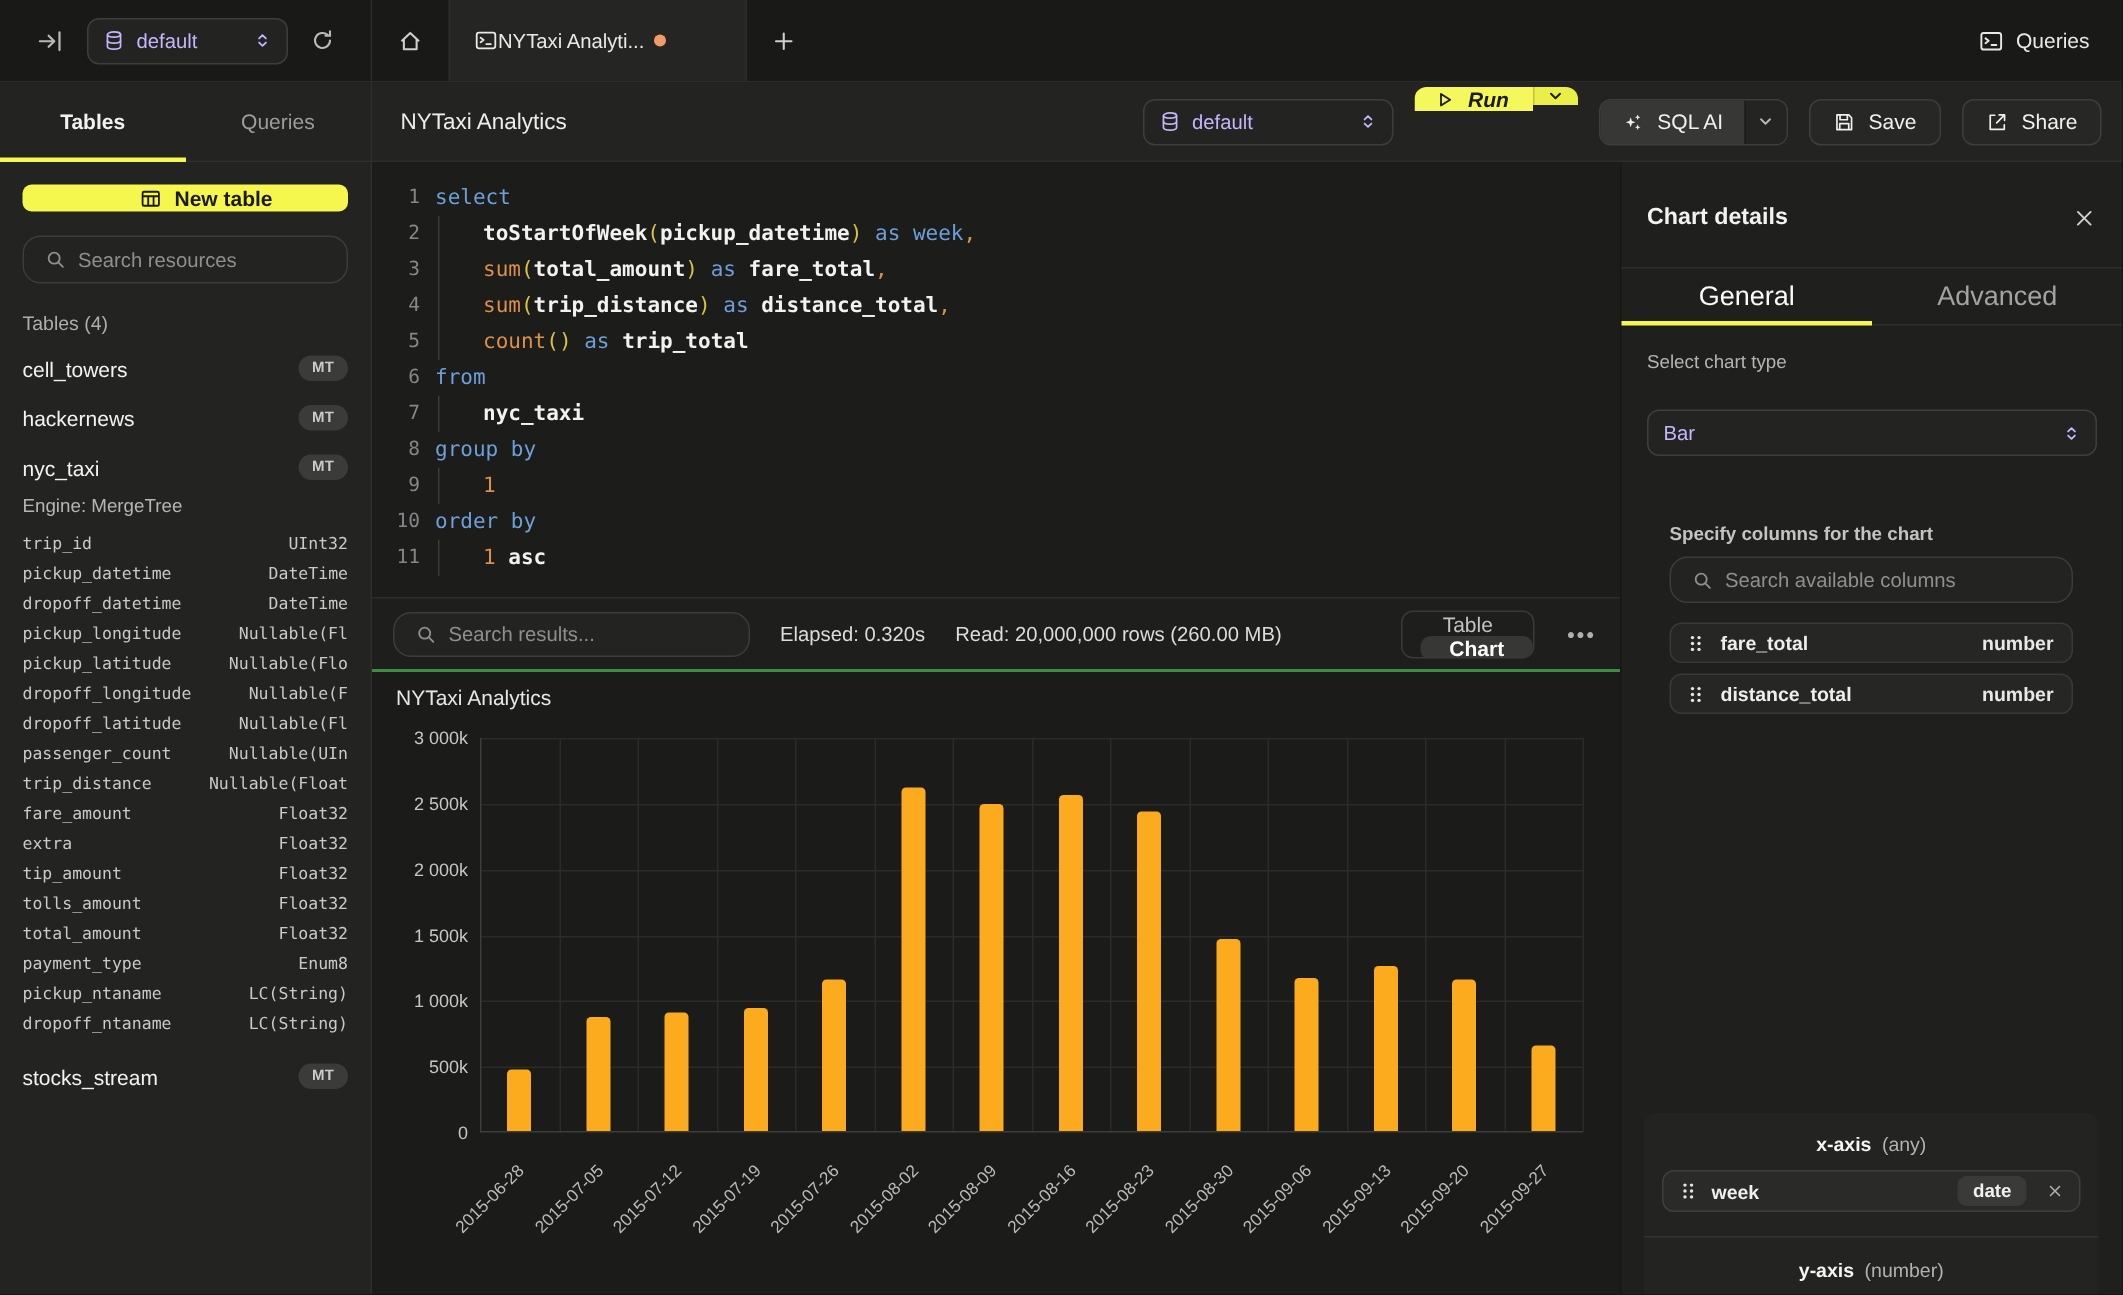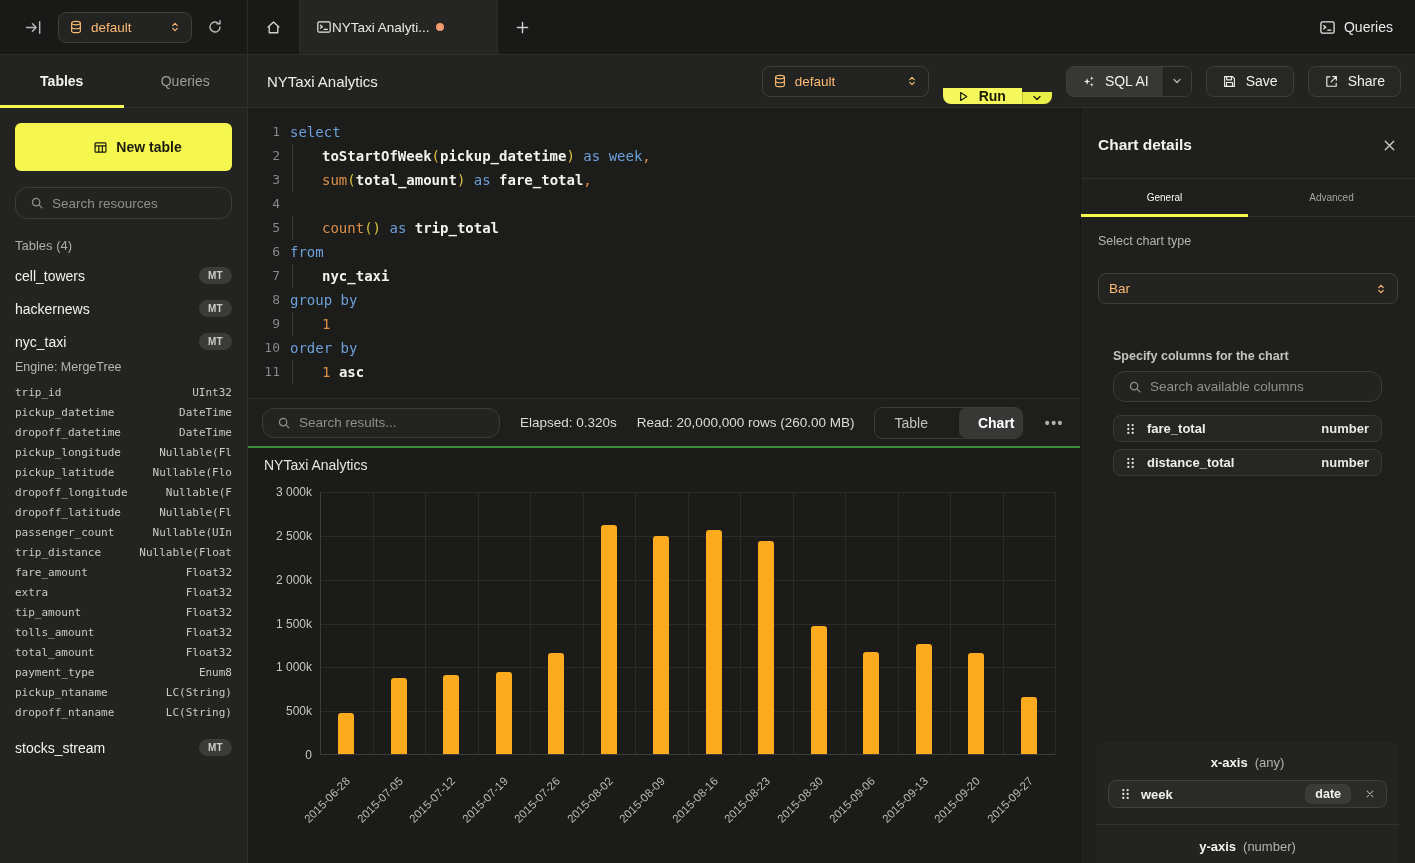--- a/index.html
+++ b/index.html
@@ -5,57 +5,57 @@
   * { margin:0; padding:0; box-sizing:border-box; }
   html,body { background:#111; }
   body { font-family:"Liberation Sans","DejaVu Sans",sans-serif; -webkit-font-smoothing:antialiased; }
   .app { position:relative; width:1415px; height:863px; background:#1c1c1a; color:#e8e8e6; overflow:hidden; }
   svg { display:block; }
 
   
   .topbar { display:flex; align-items:center; height:55px; background:#191918; border-bottom:1px solid #2c2c2a; }
   .topbar-left { display:flex; align-items:center; width:248px; height:100%; padding:0 14px 0 18px; border-right:1px solid #2c2c2a; flex:0 0 auto; }
   .icon-btn { display:flex; align-items:center; justify-content:center; width:30px; height:30px; color:#b9b9b7; cursor:pointer; border-radius:6px; }
-  .select { display:flex; align-items:center; gap:8px; height:31px; background:#232321; border:1px solid #3e3e3c; border-radius:8px; padding:0 10px; color:#fdba74; font-size:13.5px; cursor:pointer; }
+  .select { display:flex; align-items:center; gap:8px; height:31px; background:#232321; border:1px solid #3e3e3c; border-radius:8px; padding:0 10px; color:#c4b5fd; font-size:13.5px; cursor:pointer; }
   .select .grow { flex:1; }
   .topbar-left .select { width:134px; margin:0 8px 0 10px; }
   .tabstrip { display:flex; align-items:stretch; height:100%; flex:1; }
   .home-btn { display:flex; align-items:center; justify-content:center; width:52px; height:100%; color:#cfcfcd; border-right:1px solid #2c2c2a; cursor:pointer; }
   .tab { display:flex; align-items:center; padding:0 16px; background:#252523; border-right:1px solid #2c2c2a; color:#e9e9e7; font-size:13.5px; cursor:pointer; min-width:198px; }
   .tab .dot { width:8px; height:8px; border-radius:50%; background:var(--dot,#f19b6d); margin-left:6px; }
   .plus-btn { display:flex; align-items:center; justify-content:center; width:48px; color:#cfcfcd; cursor:pointer; }
   .topbar-right { display:flex; align-items:center; gap:8px; padding:0 22px; color:#e8e8e6; font-size:14px; cursor:pointer; }
 
   
   .body-row { display:flex; height:808px; }
   .sidebar { width:248px; flex:0 0 auto; background:#232321; border-right:1px solid #2e2e2c; display:flex; flex-direction:column; }
   .side-tabs { display:flex; height:53px; border-bottom:1px solid #2e2e2c; flex:0 0 auto; }
   .side-tab { flex:1; display:flex; align-items:center; justify-content:center; font-size:14px; color:#9d9d9b; cursor:pointer; position:relative; }
   .side-tab.active { color:#f2f2f0; font-weight:600; }
   .side-tab.active::after { content:""; position:absolute; left:0; right:0; bottom:-1px; height:3px; background:var(--yellow,#f5f64e); }
   .side-content { padding:15px 15px 0 15px; overflow:hidden; }
-  .new-table-btn { display:flex; align-items:center; justify-content:center; gap:8px; height:48px; width:100%; background:var(--yellow,#f5f64e); color:#1b1b10; font-size:14px; font-weight:600; border:none; border-radius:6px; cursor:pointer;padding-left:28px; }
+  .new-table-btn { display:flex; align-items:center; justify-content:center; gap:8px; height:18px; width:100%; background:var(--yellow,#f5f64e); color:#1b1b10; font-size:14px; font-weight:600; border:none; border-radius:6px; cursor:pointer;padding-left:28px; }
   .search-box { display:flex; align-items:center; gap:8px; height:32px; border:1px solid #3c3c3a; border-radius:12px; padding:0 14px; color:#8f8f8d; margin-top:16px; background:#232321; }
   .search-box input { background:transparent; border:none; outline:none; color:#d8d8d6; font-size:13.5px; width:100%; font-family:inherit; }
   .search-box input::placeholder { color:#8f8f8d; }
   .section-label { margin-top:19px; font-size:13px; color:#aeaeac; }
   .tbl-row { display:flex; align-items:center; justify-content:space-between; height:33px; cursor:pointer; }
   .tbl-name { font-size:14px; font-weight:500; color:#f2f2f0; }
   .badge { background:#3b3b39; color:#cbcbc9; font-size:10px; font-weight:700; padding:3px 9px; border-radius:10px; letter-spacing:.3px; }
   .tbl-engine { font-size:12.5px; color:#b5b5b3; margin:2px 0 9px 0; }
   .col-list { margin:2px 0 8px 0; }
   .col-row { display:flex; justify-content:space-between; gap:6px; font-family:"DejaVu Sans Mono","Liberation Mono",monospace; font-size:11px; line-height:20px; color:#c9c9c7; white-space:nowrap; }
   .col-row .col-type { overflow:hidden; }
 
   
   .main { flex:1; display:flex; flex-direction:column; min-width:0; }
   .main-header { display:flex; align-items:center; height:53px; background:#232321; border-bottom:1px solid #2e2e2c; padding:0 14px 0 19px; gap:14px; flex:0 0 auto; }
   .main-title { font-size:15px; font-weight:500; color:#ededeb; flex:1; }
   .main-header .select { width:167px; height:31px; }
-  .run-btn { display:flex; align-items:flex-end; height:46px; border-radius:8px; overflow:hidden; cursor:pointer; }
+  .run-btn { display:flex; align-items:flex-start; height:46px; border-radius:8px; overflow:hidden; cursor:pointer;font-style:italic; }
   .run-main { display:flex; align-items:center; gap:9px; padding:0 16px 0 14px; background:#f4f85c; color:#1c1c05; font-size:14px; font-weight:600; }
   .run-chev { display:flex; align-items:center; justify-content:center; width:30px; background:#e9ef46; color:#1c1c05; border-left:1px solid rgba(0,0,0,.18); }
   .sqlai-btn { display:flex; align-items:stretch; height:31px; border:1px solid #3e3e3c; border-radius:8px; overflow:hidden; cursor:pointer; }
   .sqlai-main { display:flex; align-items:center; gap:9px; padding:0 14px; background:#373735; color:#f0f0ee; font-size:14px; font-weight:500; }
   .sqlai-chev { display:flex; align-items:center; justify-content:center; width:28px; background:#242422; color:#b9b9b7; border-left:1px solid #1c1c1a; }
   .ghost-btn { display:flex; align-items:center; gap:9px; height:31px; padding:0 15px; background:#272725; border:1px solid #3e3e3c; border-radius:8px; color:#f0f0ee; font-size:14px; font-weight:500; cursor:pointer; }
 
   .main-body { display:flex; flex:1; min-height:0; }
   .workspace { width:832px; flex:0 0 auto; display:flex; flex-direction:column; background:#1c1c1a; }
 
@@ -66,21 +66,21 @@
   .code-line .code { margin-left:10px; position:relative; white-space:pre; }
   .code-line .code.indented { padding-left:32px; }
   .code-line .code.indented::before { content:""; position:absolute; left:2px; top:0; bottom:0; width:1px; background:#3a3a38; }
   .tk-kw { color:#6ca0da; } .tk-fn { color:#dd9048; } .tk-par { color:#d9c23e; }
   .tk-id { color:#f2f2f0; font-weight:700; } .tk-pun { color:#dd9048; } .tk-num { color:#dd9048; } .tk-pl { color:#d0d0d0; }
 
   
   .results-bar { display:flex; align-items:center; height:48px; flex:0 0 auto; border-top:1px solid #2e2e2c; padding:0 14px; gap:20px; background:#1e1e1c; }
   .results-bar .search-box { margin-top:0; width:238px; height:30px; flex:0 0 auto; }
   .meta-text { font-size:13.5px; color:#dcdcda; white-space:nowrap; }
-  .view-toggle { margin-left:auto; display:flex; align-items:center; border:1px solid #3a3a38; border-radius:8px; padding:0; height:32px; overflow:hidden; }
+  .view-toggle { margin-left:auto; display:flex; align-items:center; border:1px solid #3a3a38; border-radius:8px; padding:0; height:32px; overflow:hidden;flex-direction:column; }
   .view-seg { display:flex; align-items:center; justify-content:center; padding:0 19px; height:100%; font-size:14px; color:#c2c2c0; cursor:pointer; }
   .view-seg.active { background:#373735; color:#ffffff; font-weight:600; border-radius:7px;margin-left:12px; }
   .more-btn { color:#b0b0ae; font-size:14px; letter-spacing:1.5px; cursor:pointer; padding:0 2px; font-weight:700; }
 
   
   .chart-panel { position:relative; flex:1; background:#1b1b19; border-top:2px solid var(--green,#3e8e41); overflow:hidden; }
   .chart-title { position:absolute; left:16px; top:9px; font-size:14px; color:#e6e6e4; }
   .plot { position:absolute; left:72px; top:44px; width:735px; height:263px; }
   .gridline-h { position:absolute; left:0; right:0; height:1px; background:#2b2b29; }
   .gridline-v { position:absolute; top:0; bottom:0; width:1px; background:#2b2b29; }
@@ -88,21 +88,21 @@
   .axis-bottom { position:absolute; left:0; right:0; bottom:0; height:1px; background:#3d3d3b; }
   .ytick { position:absolute; width:58px; text-align:right; font-size:12px; color:#c6c6c4; }
   .bar { position:absolute; width:16px; background:var(--bar,#fcab1f); border-radius:3px 3px 0 0; bottom:1px; }
   .xlabel { position:absolute; white-space:nowrap; font-size:11.5px; color:#bbbbb9; transform:rotate(-45deg); transform-origin:100% 50%; }
 
   
   .details { flex:1; background:#1f1f1d; border-left:1px solid #161614; position:relative; display:flex; flex-direction:column; }
   .details-header { display:flex; align-items:center; justify-content:space-between; padding:28px 18px 24px 17px; border-bottom:1px solid #2e2e2c; }
   .details-title { font-size:15.5px; font-weight:700; color:#f2f2f0; }
   .details-tabs { display:flex; height:38px; border-bottom:1px solid #2e2e2c; flex:0 0 auto; }
-  .d-tab { flex:1; display:flex; align-items:center; justify-content:center; font-size:10px; color:#a3a3a1; cursor:pointer; position:relative; }
+  .d-tab { flex:1; display:flex; align-items:center; justify-content:center; font-size:18px; color:#a3a3a1; cursor:pointer; position:relative; }
   .d-tab.active { color:#fafaf8; }
   .d-tab.active::after { content:""; position:absolute; left:0; right:0; bottom:-1px; height:3px; background:var(--yellow,#f5f64e); }
   .details-body { padding:17px; position:relative; flex:1; }
   .field-label { font-size:12.5px; color:#b4b4b2; }
   .type-select { margin-top:25px; width:100%; height:31px; }
   .cols-block { margin:45px 16px 0 15px; }
   .cols-label { font-size:12.5px; color:#c3c3c1; font-weight:600; }
   .cols-block .search-box { height:31px; margin-top:8px; }
   .col-pill { display:flex; align-items:center; gap:10px; height:27px; border:1px solid #393937; background:#262624; border-radius:8px; padding:0 12px 0 10px; margin-top:7px; cursor:grab; }
   .col-pill:first-of-type { margin-top:13px; }
@@ -392,20 +392,21 @@
               <div class="code-line">
                 <span class="ln">2</span>
                 <span class="code indented"><span class="tk-id">toStartOfWeek</span><span class="tk-par">(</span><span class="tk-id">pickup_datetime</span><span class="tk-par">)</span><span class="tk-pl"> </span><span class="tk-kw">as</span><span class="tk-pl"> </span><span class="tk-kw">week</span><span class="tk-pun">,</span></span>
               </div>
               <div class="code-line">
                 <span class="ln">3</span>
                 <span class="code indented"><span class="tk-fn">sum</span><span class="tk-par">(</span><span class="tk-id">total_amount</span><span class="tk-par">)</span><span class="tk-pl"> </span><span class="tk-kw">as</span><span class="tk-pl"> </span><span class="tk-id">fare_total</span><span class="tk-pun">,</span></span>
               </div>
               <div class="code-line">
                 <span class="ln">4</span>
+                <span class="code indented"><span class="tk-fn">sum</span><span class="tk-par">(</span><span class="tk-id">trip_distance</span><span class="tk-par">)</span><span class="tk-pl"> </span><span class="tk-kw">as</span><span class="tk-pl"> </span><span class="tk-id">distance_total</span><span class="tk-pun">,</span></span>
               </div>
               <div class="code-line">
                 <span class="ln">5</span>
                 <span class="code indented"><span class="tk-fn">count</span><span class="tk-par">()</span><span class="tk-pl"> </span><span class="tk-kw">as</span><span class="tk-pl"> </span><span class="tk-id">trip_total</span></span>
               </div>
               <div class="code-line">
                 <span class="ln">6</span>
                 <span class="code"><span class="tk-kw">from</span></span>
               </div>
               <div class="code-line">

